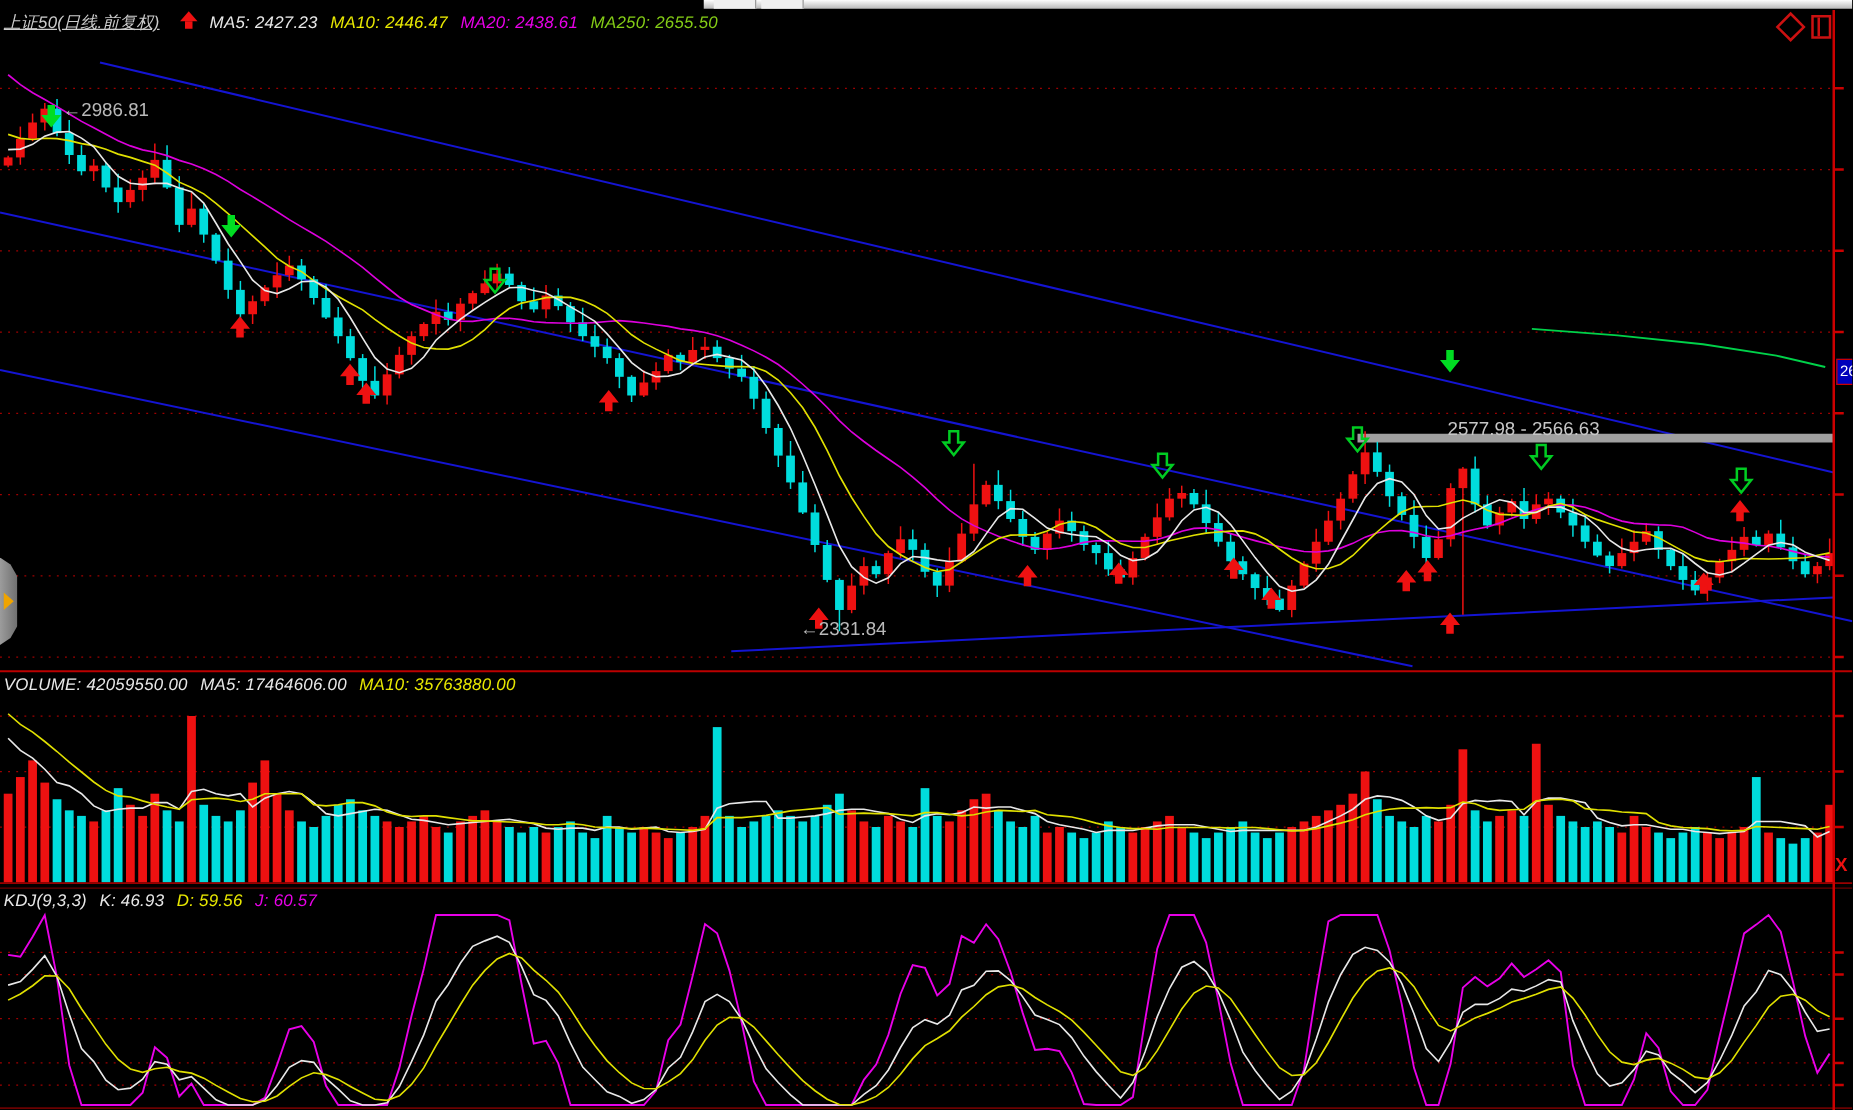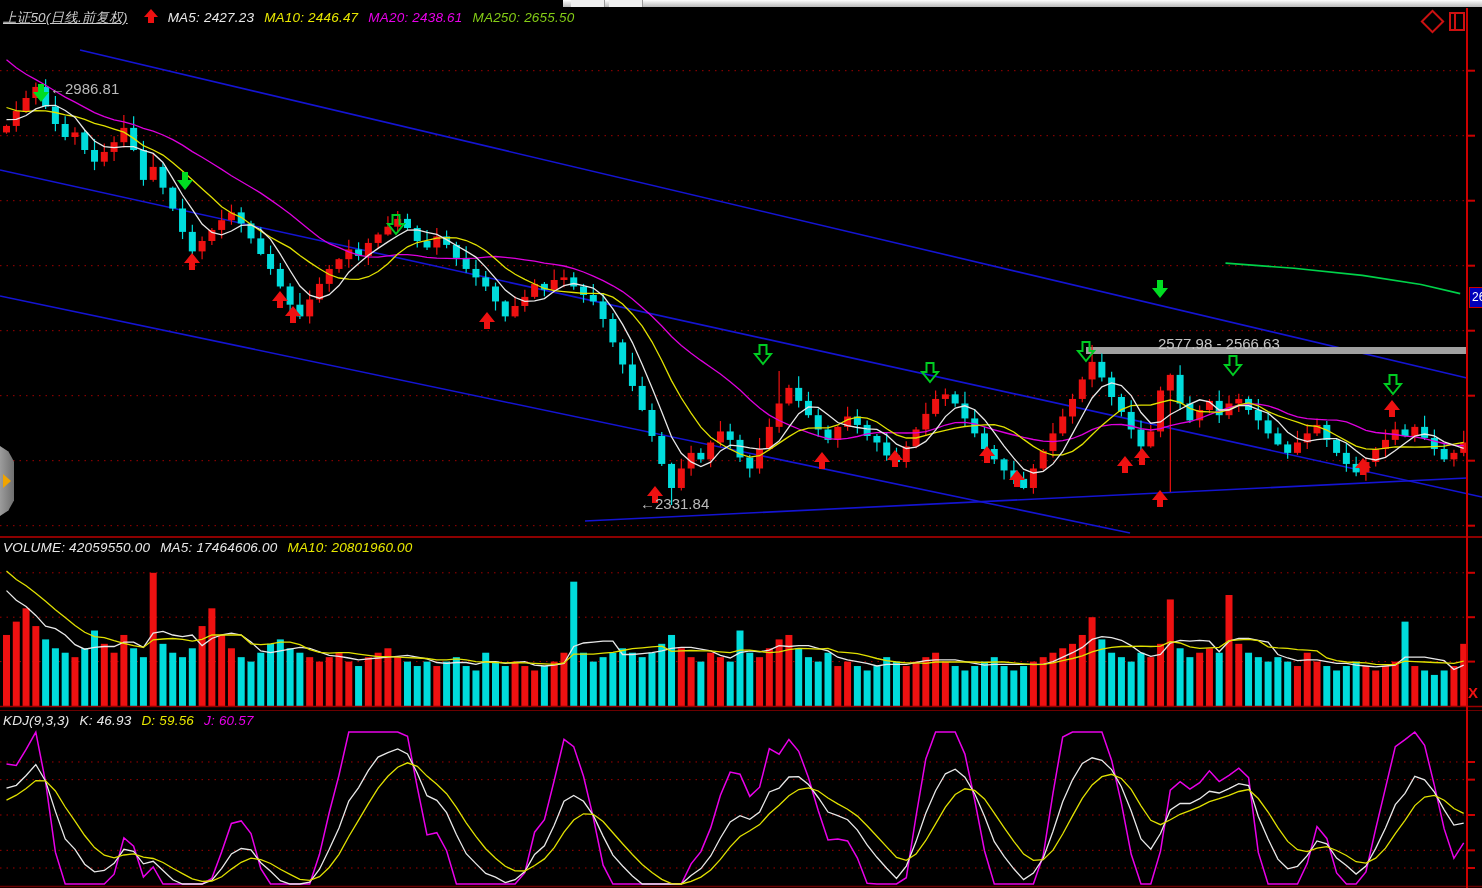--- a/index.html
+++ b/index.html
@@ -46,21 +46,21 @@
     <div class="strip-btn" style="left:46px;width:33px;"></div>
   </div>
   <div id="icon-diamond"></div>
   <div id="icon-window"></div>
 
   <div id="main-header" class="hdr">
     <span class="t-gray">上证50(日线.前复权)</span><span class="arrow-inline"><span class="a1"></span><span class="a2"></span></span><span class="t-white">MA5: 2427.23</span><span class="t-yellow">MA10: 2446.47</span><span class="t-magenta">MA20: 2438.61</span><span class="t-green">MA250: 2655.50</span>
   </div>
 
   <div id="vol-header" class="hdr">
-    <span class="t-white">VOLUME: 42059550.00</span><span class="t-white">MA5: 17464606.00</span><span class="t-yellow">MA10: 20801960.00</span>
+    <span class="t-white">VOLUME: 42059550.00</span><span class="t-white">MA5: 17464606.00</span><span class="t-yellow">MA10: 35763880.00</span>
   </div>
 
   <div id="kdj-header" class="hdr">
     <span class="t-white">KDJ(9,3,3)</span><span class="t-white">K: 46.93</span><span class="t-yellow">D: 59.56</span><span class="t-magenta">J: 60.57</span>
   </div>
 
   <div class="annot" style="left:50px;top:80px;">←2986.81</div>
   <div class="annot" style="left:1158px;top:335px;color:#c6c6c6;">2577.98 - 2566.63</div>
   <div class="annot" style="left:640px;top:495px;">←2331.84</div>
 

